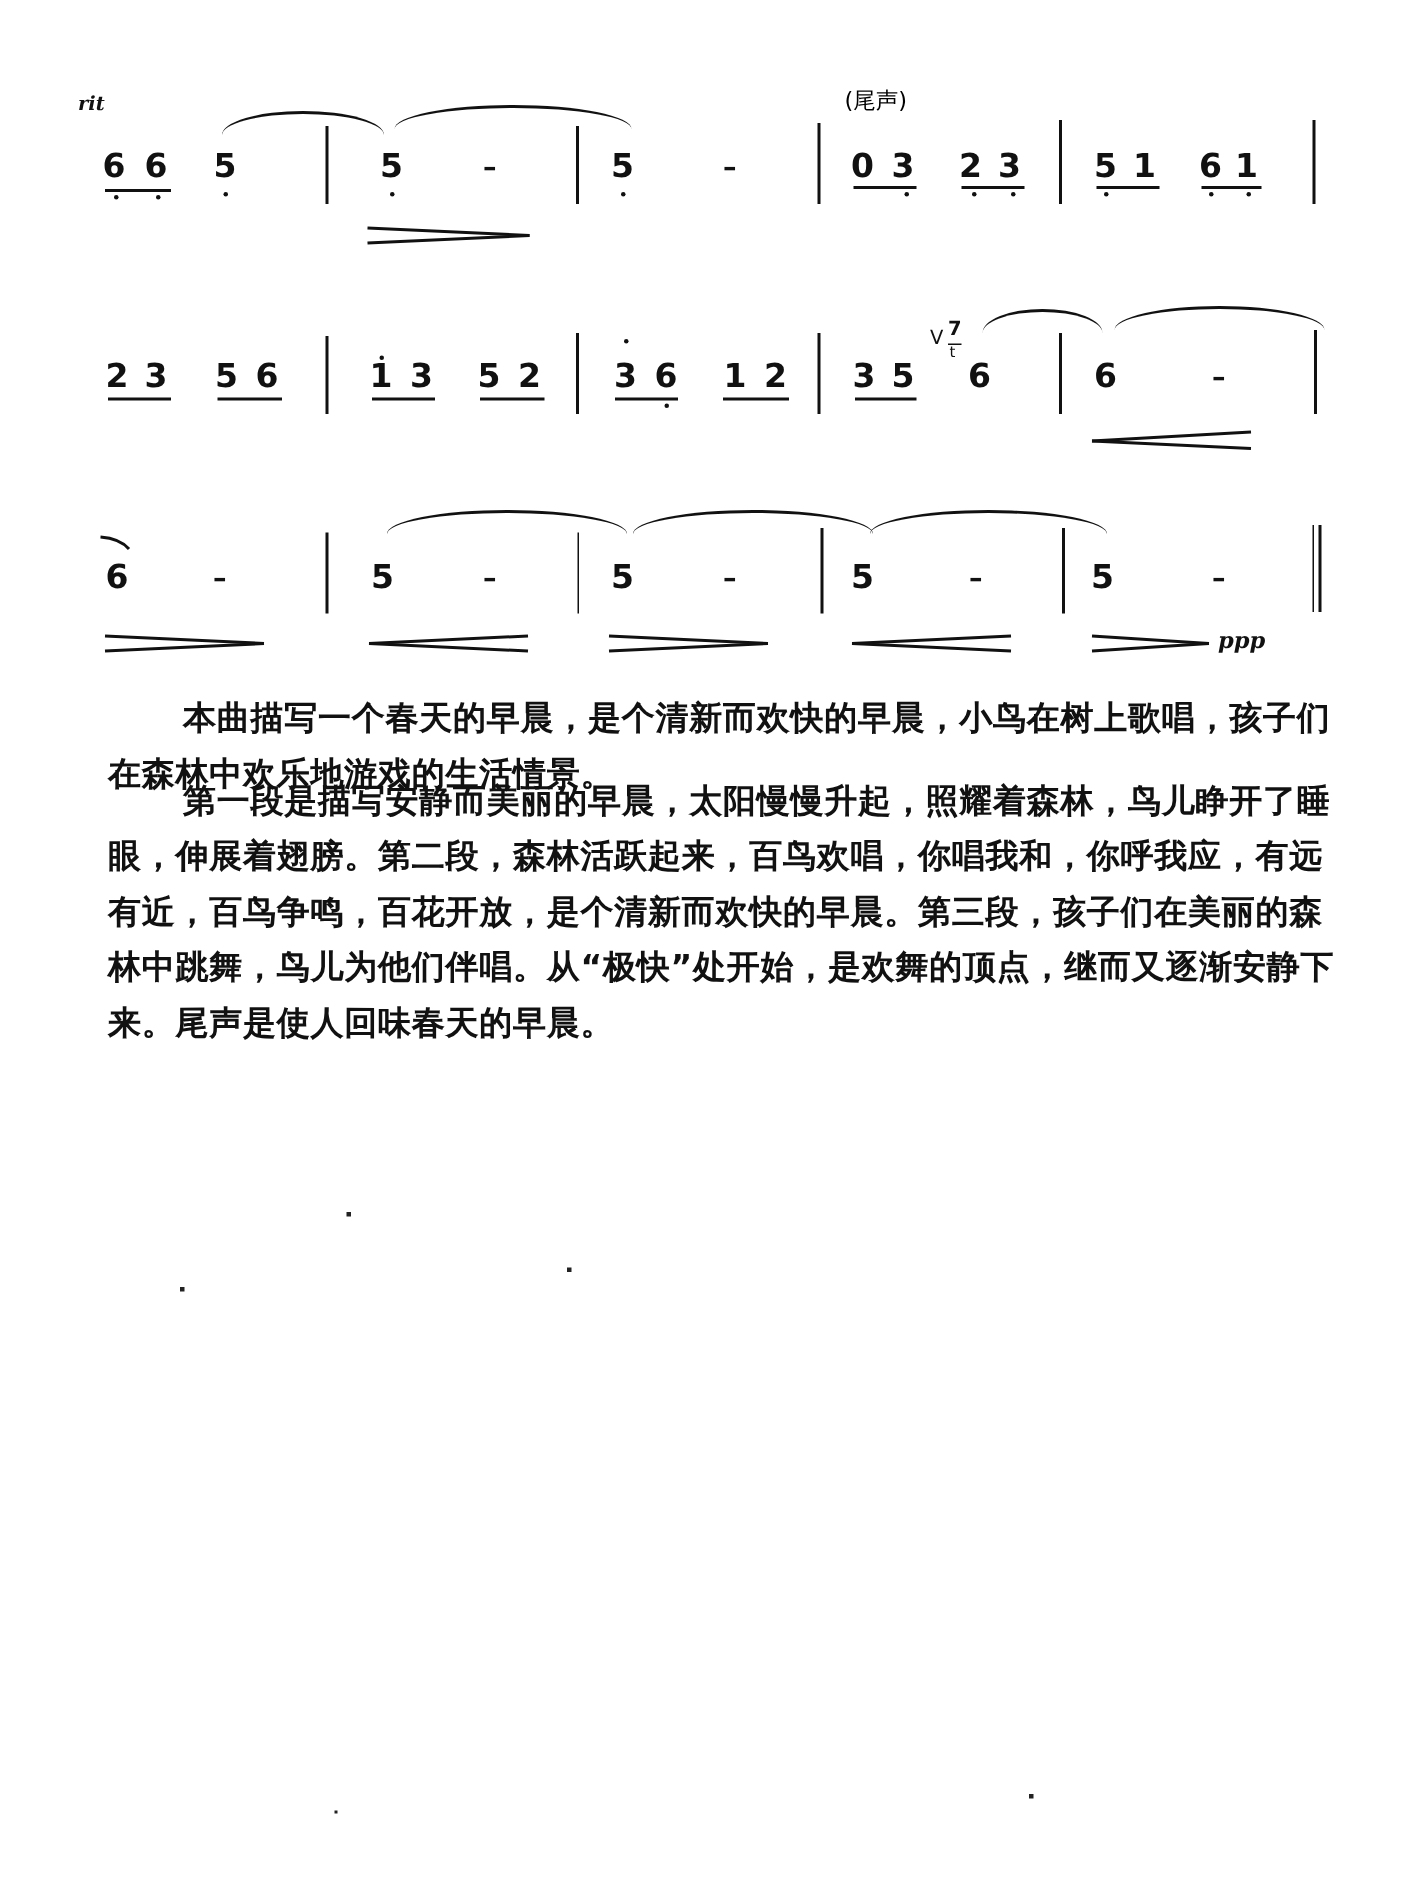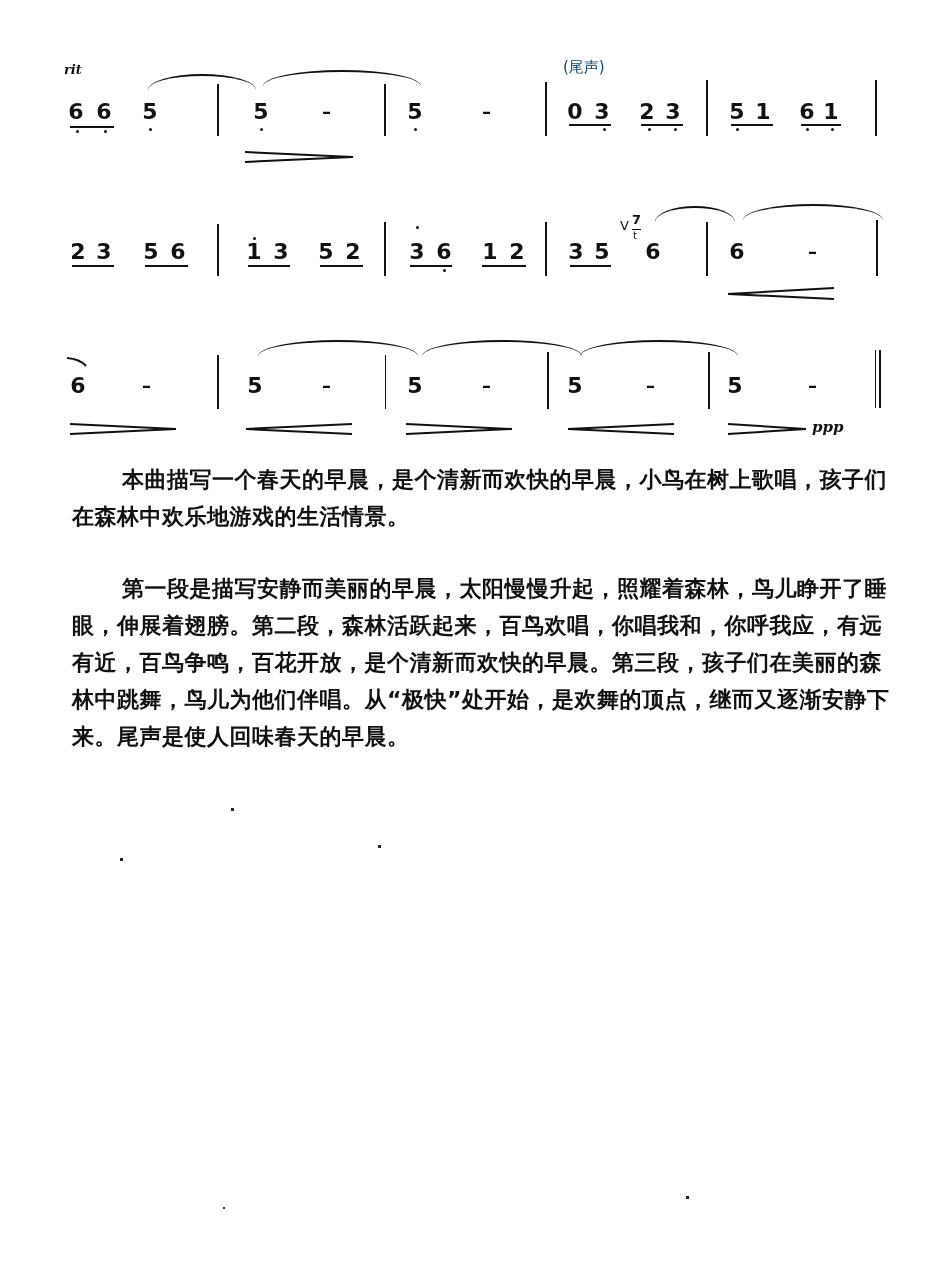--- a/index.html
+++ b/index.html
@@ -9,33 +9,33 @@
   .note { position: absolute; font-family: "DejaVu Sans", sans-serif; font-weight: bold;
           font-size: 22px; line-height: 24px; width: 16px; text-align: center; color: #111; }
   .dash { position: absolute; font-family: "DejaVu Sans", sans-serif; font-weight: bold;
           font-size: 18px; line-height: 24px; color: #111; }
   .bar { position: absolute; width: 2px; background: #111; }
   .bar.thin { width: 1px; }
   .uline { position: absolute; height: 2px; background: #111; }
   .dot { position: absolute; width: 3px; height: 3px; background: #111; border-radius: 50%; }
   .marking { position: absolute; font-family: "DejaVu Serif", serif; font-style: italic;
              font-weight: bold; font-size: 13px; color: #111; }
-  .label { position: absolute; font-family: "DejaVu Sans", sans-serif; font-size: 15px; color: #0c4a6e; }
+  .label { position: absolute; font-family: "DejaVu Sans", sans-serif; font-size: 15px; color: #000000; }
   .slur { position: absolute; border-top: 2px solid #111; border-radius: 50% 50% 0 0 / 100% 100% 0 0; height: 14px; }
   svg.hair { position: absolute; overflow: visible; }
   .para { position: absolute; left: 72px; width: 820px; font-family: "DejaVu Sans", sans-serif;
           font-weight: bold; font-size: 22px; line-height: 37px; color: #111; letter-spacing: 0.5px; }
   .para .indent { display: inline-block; width: 50px; }
   .speck { position: absolute; width: 3px; height: 3px; background: #222; }
 </style>
 </head>
 <body>
 
 <div>
-  <span class="marking" style="left:64px;top:62px;">rit</span>
+  <span class="marking" style="left:52px;top:62px;">rit</span>
   <span class="label" style="left:563px;top:58px;">(尾声)</span>
 
   <div class="slur" style="left:148px;top:74px;width:108px;"></div>
   <div class="slur" style="left:263px;top:70px;width:158px;"></div>
 
   <span class="note" style="left:68px;top:100px;">6</span>
   <span class="note" style="left:96px;top:100px;">6</span>
   <span class="note" style="left:142px;top:100px;">5</span>
   <div class="uline" style="left:70px;top:126px;width:44px;"></div>
   <div class="dot" style="left:76px;top:130px;"></div>
@@ -183,19 +183,19 @@
   </svg>
   <svg class="hair" style="left:728px;top:422px;" width="80" height="14">
     <line x1="0" y1="2" x2="78" y2="7" stroke="#111" stroke-width="2"></line>
     <line x1="0" y1="12" x2="78" y2="7" stroke="#111" stroke-width="2"></line>
   </svg>
   <span class="marking" style="left:812px;top:418px;font-size:15px;">ppp</span>
 </div>
 
 <div class="para" style="top:461px;"><span class="indent"></span><span>本曲描写一个春天的早晨，是个清新而欢快的早晨，小鸟在树上歌唱，孩子们在森林中欢乐地游戏的生活情景。</span></div>
 
-<div class="para" style="top:570px;"><span class="indent"></span><span>第一段是描写安静而美丽的早晨，太阳慢慢升起，照耀着森林，鸟儿睁开了睡眼，伸展着翅膀。第二段，森林活跃起来，百鸟欢唱，你唱我和，你呼我应，有远有近，百鸟争鸣，百花开放，是个清新而欢快的早晨。第三段，孩子们在美丽的森林中跳舞，鸟儿为他们伴唱。从“极快”处开始，是欢舞的顶点，继而又逐渐安静下来。尾声是使人回味春天的早晨。</span></div>
+<div class="para" style="top:516px;"><span class="indent"></span><span>第一段是描写安静而美丽的早晨，太阳慢慢升起，照耀着森林，鸟儿睁开了睡眼，伸展着翅膀。第二段，森林活跃起来，百鸟欢唱，你唱我和，你呼我应，有远有近，百鸟争鸣，百花开放，是个清新而欢快的早晨。第三段，孩子们在美丽的森林中跳舞，鸟儿为他们伴唱。从“极快”处开始，是欢舞的顶点，继而又逐渐安静下来。尾声是使人回味春天的早晨。</span></div>
 
 <div class="speck" style="left:231px;top:808px;"></div>
 <div class="speck" style="left:378px;top:845px;"></div>
 <div class="speck" style="left:120px;top:858px;"></div>
 <div class="speck" style="left:686px;top:1196px;"></div>
 <div class="speck" style="left:223px;top:1207px;width:2px;height:2px;"></div>
 
 </body></html>

